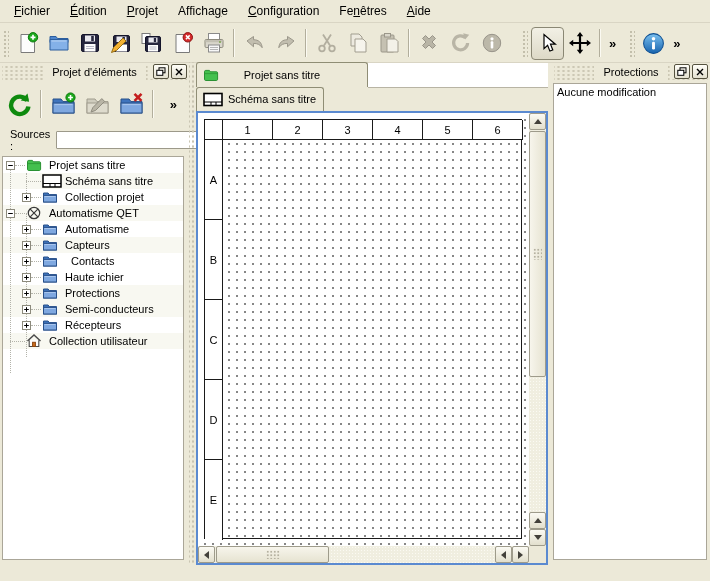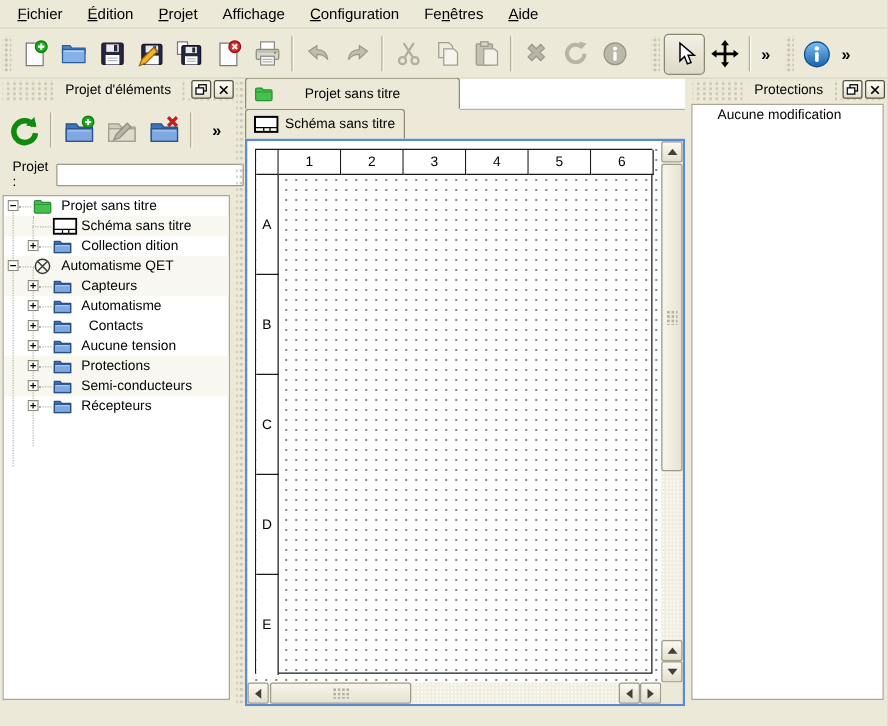--- a/index.html
+++ b/index.html
@@ -102,21 +102,21 @@
     display:flex;align-items:center;justify-content:center;}
   .hthumb{position:absolute;top:0;left:18px;width:113px;height:17px;
     background:linear-gradient(180deg,#f7f5ec,#e6e3d1);border:1px solid #9e9b8b;border-radius:2px;box-sizing:border-box;
     display:flex;align-items:center;justify-content:center;}
   .tgrip-v{width:9px;height:12px;background-image:radial-gradient(circle,#b5b1a0 1px,transparent 1.2px);background-size:3.5px 3.5px;}
   .tgrip-h{width:14px;height:9px;background-image:radial-gradient(circle,#b5b1a0 1px,transparent 1.2px);background-size:3.5px 3.5px;}
 
   
   .right-dock{position:absolute;left:552px;top:62px;width:158px;height:503px;}
   .undo-list{position:absolute;left:1px;right:3px;top:21px;bottom:5px;background:#fff;border:1px solid #aaa698;}
-  .undo-item{padding:2px 20px;line-height:13px;}
+  .undo-item{padding:2px 3px;line-height:13px;}
 
   .statusbar{position:absolute;left:0;bottom:0;width:100%;height:16px;background:#ece9d8;}
 </style>
 </head>
 <body>
 
 <div class="window">
 
   <div class="menubar" id="menubar">
       <div class="menu-item"><u>F</u>ichier</div>
@@ -336,21 +336,21 @@
       </div>
       <div class="tsep"></div>
       <span class="chevron" style="margin-left:auto;margin-right:6px">»</span>
     </div>
 
     <div class="filter-row">
       <svg width="22" height="17" viewBox="0 0 22 17">
           <path d="M7 0.8h12.2c1.1 0 1.8.7 1.8 1.8v11.8c0 1.1-.7 1.8-1.8 1.8H7L0.8 8.5z" fill="#2d2d2d" stroke="#101010"></path>
           <path d="M10.5 5.3l6 6M16.5 5.3l-6 6" stroke="#fff" stroke-width="1.9"></path>
         </svg>
-      <span>Projet :</span>
+      <span>Sources :</span>
       <input class="filter-input" value="" style="">
     </div>
 
     <div class="tree" id="tree">
         <div class="trow">
           <span class="texp" style="left:3px"><svg width="9" height="9" viewBox="0 0 9 9">
               <rect x="0.5" y="0.5" width="8" height="8" fill="#fff" stroke="#8c8a7c"></rect>
               <path d="M2.2 4.5h4.6" stroke="#000"></path>
             </svg></span>
           <span class="tconn" style="left:12px;width:10px"></span>
@@ -379,36 +379,52 @@
               <path d="M4.5 2.2v4.6" stroke="#000"></path>
             </svg></span>
           <span class="tconn" style="left:28px;width:10px"></span>
           <span class="ticon" style="left:39px">
             <svg width="16" height="16" viewBox="0 0 16 16">
               <path d="M1.5 4h4.6l1.2 1.6h7.2V13H1.5z" fill="#3f74bd" stroke="#28508a"></path>
               <rect x="1.5" y="6.4" width="13" height="6.6" fill="#7fa8e0" stroke="#28508a"></rect>
               <path d="M2.5 7.5h11" stroke="#a9c6ee"></path>
             </svg>
           </span>
-          <span class="tlabel" style="left:62px">Collection dition</span>
+          <span class="tlabel" style="left:62px">Collection projet</span>
         </div>
         <div class="trow alt">
           <span class="texp" style="left:3px"><svg width="9" height="9" viewBox="0 0 9 9">
               <rect x="0.5" y="0.5" width="8" height="8" fill="#fff" stroke="#8c8a7c"></rect>
               <path d="M2.2 4.5h4.6" stroke="#000"></path>
             </svg></span>
           <span class="tconn" style="left:12px;width:10px"></span>
           <span class="ticon" style="left:23px">
             <svg width="16" height="16" viewBox="0 0 16 16" fill="none" stroke="#3a3a3a" stroke-width="1.2">
               <circle cx="8" cy="8" r="5.7"></circle>
               <path d="M4.2 4.2l7.6 7.6M11.8 4.2l-7.6 7.6"></path>
             </svg>
           </span>
           <span class="tlabel" style="left:46px">Automatisme QET</span>
         </div>
+        <div class="trow">
+          <span class="texp" style="left:19px"><svg width="9" height="9" viewBox="0 0 9 9">
+              <rect x="0.5" y="0.5" width="8" height="8" fill="#fff" stroke="#8c8a7c"></rect>
+              <path d="M2.2 4.5h4.6" stroke="#000"></path>
+              <path d="M4.5 2.2v4.6" stroke="#000"></path>
+            </svg></span>
+          <span class="tconn" style="left:28px;width:10px"></span>
+          <span class="ticon" style="left:39px">
+            <svg width="16" height="16" viewBox="0 0 16 16">
+              <path d="M1.5 4h4.6l1.2 1.6h7.2V13H1.5z" fill="#3f74bd" stroke="#28508a"></path>
+              <rect x="1.5" y="6.4" width="13" height="6.6" fill="#7fa8e0" stroke="#28508a"></rect>
+              <path d="M2.5 7.5h11" stroke="#a9c6ee"></path>
+            </svg>
+          </span>
+          <span class="tlabel" style="left:62px">Automatisme</span>
+        </div>
         <div class="trow alt">
           <span class="texp" style="left:19px"><svg width="9" height="9" viewBox="0 0 9 9">
               <rect x="0.5" y="0.5" width="8" height="8" fill="#fff" stroke="#8c8a7c"></rect>
               <path d="M2.2 4.5h4.6" stroke="#000"></path>
               <path d="M4.5 2.2v4.6" stroke="#000"></path>
             </svg></span>
           <span class="tconn" style="left:28px;width:10px"></span>
           <span class="ticon" style="left:39px">
             <svg width="16" height="16" viewBox="0 0 16 16">
               <path d="M1.5 4h4.6l1.2 1.6h7.2V13H1.5z" fill="#3f74bd" stroke="#28508a"></path>
@@ -425,101 +441,96 @@
               <path d="M4.5 2.2v4.6" stroke="#000"></path>
             </svg></span>
           <span class="tconn" style="left:28px;width:10px"></span>
           <span class="ticon" style="left:39px">
             <svg width="16" height="16" viewBox="0 0 16 16">
               <path d="M1.5 4h4.6l1.2 1.6h7.2V13H1.5z" fill="#3f74bd" stroke="#28508a"></path>
               <rect x="1.5" y="6.4" width="13" height="6.6" fill="#7fa8e0" stroke="#28508a"></rect>
               <path d="M2.5 7.5h11" stroke="#a9c6ee"></path>
             </svg>
           </span>
-          <span class="tlabel" style="left:62px">Automatisme</span>
+          <span class="tlabel" style="left:68px">Contacts</span>
         </div>
         <div class="trow">
           <span class="texp" style="left:19px"><svg width="9" height="9" viewBox="0 0 9 9">
               <rect x="0.5" y="0.5" width="8" height="8" fill="#fff" stroke="#8c8a7c"></rect>
               <path d="M2.2 4.5h4.6" stroke="#000"></path>
               <path d="M4.5 2.2v4.6" stroke="#000"></path>
             </svg></span>
           <span class="tconn" style="left:28px;width:10px"></span>
           <span class="ticon" style="left:39px">
             <svg width="16" height="16" viewBox="0 0 16 16">
               <path d="M1.5 4h4.6l1.2 1.6h7.2V13H1.5z" fill="#3f74bd" stroke="#28508a"></path>
               <rect x="1.5" y="6.4" width="13" height="6.6" fill="#7fa8e0" stroke="#28508a"></rect>
               <path d="M2.5 7.5h11" stroke="#a9c6ee"></path>
             </svg>
           </span>
-          <span class="tlabel" style="left:68px">Contacts</span>
+          <span class="tlabel" style="left:62px">Haute ichier</span>
+        </div>
+        <div class="trow alt">
+          <span class="texp" style="left:19px"><svg width="9" height="9" viewBox="0 0 9 9">
+              <rect x="0.5" y="0.5" width="8" height="8" fill="#fff" stroke="#8c8a7c"></rect>
+              <path d="M2.2 4.5h4.6" stroke="#000"></path>
+              <path d="M4.5 2.2v4.6" stroke="#000"></path>
+            </svg></span>
+          <span class="tconn" style="left:28px;width:10px"></span>
+          <span class="ticon" style="left:39px">
+            <svg width="16" height="16" viewBox="0 0 16 16">
+              <path d="M1.5 4h4.6l1.2 1.6h7.2V13H1.5z" fill="#3f74bd" stroke="#28508a"></path>
+              <rect x="1.5" y="6.4" width="13" height="6.6" fill="#7fa8e0" stroke="#28508a"></rect>
+              <path d="M2.5 7.5h11" stroke="#a9c6ee"></path>
+            </svg>
+          </span>
+          <span class="tlabel" style="left:62px">Protections</span>
+        </div>
+        <div class="trow alt">
+          <span class="texp" style="left:19px"><svg width="9" height="9" viewBox="0 0 9 9">
+              <rect x="0.5" y="0.5" width="8" height="8" fill="#fff" stroke="#8c8a7c"></rect>
+              <path d="M2.2 4.5h4.6" stroke="#000"></path>
+              <path d="M4.5 2.2v4.6" stroke="#000"></path>
+            </svg></span>
+          <span class="tconn" style="left:28px;width:10px"></span>
+          <span class="ticon" style="left:39px">
+            <svg width="16" height="16" viewBox="0 0 16 16">
+              <path d="M1.5 4h4.6l1.2 1.6h7.2V13H1.5z" fill="#3f74bd" stroke="#28508a"></path>
+              <rect x="1.5" y="6.4" width="13" height="6.6" fill="#7fa8e0" stroke="#28508a"></rect>
+              <path d="M2.5 7.5h11" stroke="#a9c6ee"></path>
+            </svg>
+          </span>
+          <span class="tlabel" style="left:62px">Semi-conducteurs</span>
         </div>
         <div class="trow">
           <span class="texp" style="left:19px"><svg width="9" height="9" viewBox="0 0 9 9">
               <rect x="0.5" y="0.5" width="8" height="8" fill="#fff" stroke="#8c8a7c"></rect>
               <path d="M2.2 4.5h4.6" stroke="#000"></path>
               <path d="M4.5 2.2v4.6" stroke="#000"></path>
             </svg></span>
           <span class="tconn" style="left:28px;width:10px"></span>
           <span class="ticon" style="left:39px">
             <svg width="16" height="16" viewBox="0 0 16 16">
               <path d="M1.5 4h4.6l1.2 1.6h7.2V13H1.5z" fill="#3f74bd" stroke="#28508a"></path>
               <rect x="1.5" y="6.4" width="13" height="6.6" fill="#7fa8e0" stroke="#28508a"></rect>
               <path d="M2.5 7.5h11" stroke="#a9c6ee"></path>
             </svg>
           </span>
-          <span class="tlabel" style="left:62px">Aucune tension</span>
+          <span class="tlabel" style="left:62px">Récepteurs</span>
         </div>
         <div class="trow alt">
-          <span class="texp" style="left:19px"><svg width="9" height="9" viewBox="0 0 9 9">
-              <rect x="0.5" y="0.5" width="8" height="8" fill="#fff" stroke="#8c8a7c"></rect>
-              <path d="M2.2 4.5h4.6" stroke="#000"></path>
-              <path d="M4.5 2.2v4.6" stroke="#000"></path>
-            </svg></span>
-          <span class="tconn" style="left:28px;width:10px"></span>
-          <span class="ticon" style="left:39px">
-            <svg width="16" height="16" viewBox="0 0 16 16">
-              <path d="M1.5 4h4.6l1.2 1.6h7.2V13H1.5z" fill="#3f74bd" stroke="#28508a"></path>
-              <rect x="1.5" y="6.4" width="13" height="6.6" fill="#7fa8e0" stroke="#28508a"></rect>
-              <path d="M2.5 7.5h11" stroke="#a9c6ee"></path>
-            </svg>
-          </span>
-          <span class="tlabel" style="left:62px">Protections</span>
-        </div>
-        <div class="trow alt">
-          <span class="texp" style="left:19px"><svg width="9" height="9" viewBox="0 0 9 9">
-              <rect x="0.5" y="0.5" width="8" height="8" fill="#fff" stroke="#8c8a7c"></rect>
-              <path d="M2.2 4.5h4.6" stroke="#000"></path>
-              <path d="M4.5 2.2v4.6" stroke="#000"></path>
-            </svg></span>
-          <span class="tconn" style="left:28px;width:10px"></span>
-          <span class="ticon" style="left:39px">
-            <svg width="16" height="16" viewBox="0 0 16 16">
-              <path d="M1.5 4h4.6l1.2 1.6h7.2V13H1.5z" fill="#3f74bd" stroke="#28508a"></path>
-              <rect x="1.5" y="6.4" width="13" height="6.6" fill="#7fa8e0" stroke="#28508a"></rect>
-              <path d="M2.5 7.5h11" stroke="#a9c6ee"></path>
-            </svg>
-          </span>
-          <span class="tlabel" style="left:62px">Semi-conducteurs</span>
-        </div>
-        <div class="trow">
-          <span class="texp" style="left:19px"><svg width="9" height="9" viewBox="0 0 9 9">
-              <rect x="0.5" y="0.5" width="8" height="8" fill="#fff" stroke="#8c8a7c"></rect>
-              <path d="M2.2 4.5h4.6" stroke="#000"></path>
-              <path d="M4.5 2.2v4.6" stroke="#000"></path>
-            </svg></span>
-          <span class="tconn" style="left:28px;width:10px"></span>
-          <span class="ticon" style="left:39px">
-            <svg width="16" height="16" viewBox="0 0 16 16">
-              <path d="M1.5 4h4.6l1.2 1.6h7.2V13H1.5z" fill="#3f74bd" stroke="#28508a"></path>
-              <rect x="1.5" y="6.4" width="13" height="6.6" fill="#7fa8e0" stroke="#28508a"></rect>
-              <path d="M2.5 7.5h11" stroke="#a9c6ee"></path>
-            </svg>
-          </span>
-          <span class="tlabel" style="left:62px">Récepteurs</span>
+          <span class="tconn" style="left:7px;width:15px"></span>
+          <span class="ticon" style="left:23px">
+            <svg width="16" height="16" viewBox="0 0 16 16">
+              <path d="M3.2 7.2v6.3h9.6V7.2" fill="#fdfdfd" stroke="#4a4a4a" stroke-width="1.1"></path>
+              <path d="M1.5 8L8 2l6.5 6" fill="none" stroke="#4a4a4a" stroke-width="1.4"></path>
+              <rect x="6.6" y="9.3" width="2.8" height="4.2" fill="#cc6d1d" stroke="#8a4510"></rect>
+            </svg>
+          </span>
+          <span class="tlabel" style="left:46px">Collection utilisateur</span>
         </div>
         <div class="vguide" style="left: 7px; top: 8px; height: 208px;"></div>
         <div class="vguide" style="left: 23px; top: 16px; height: 24px;"></div>
         <div class="vguide" style="left: 23px; top: 56px; height: 144px;"></div>
       </div>
   </div>
 
   <div class="splitter-left"></div>
 
   <div class="center">

